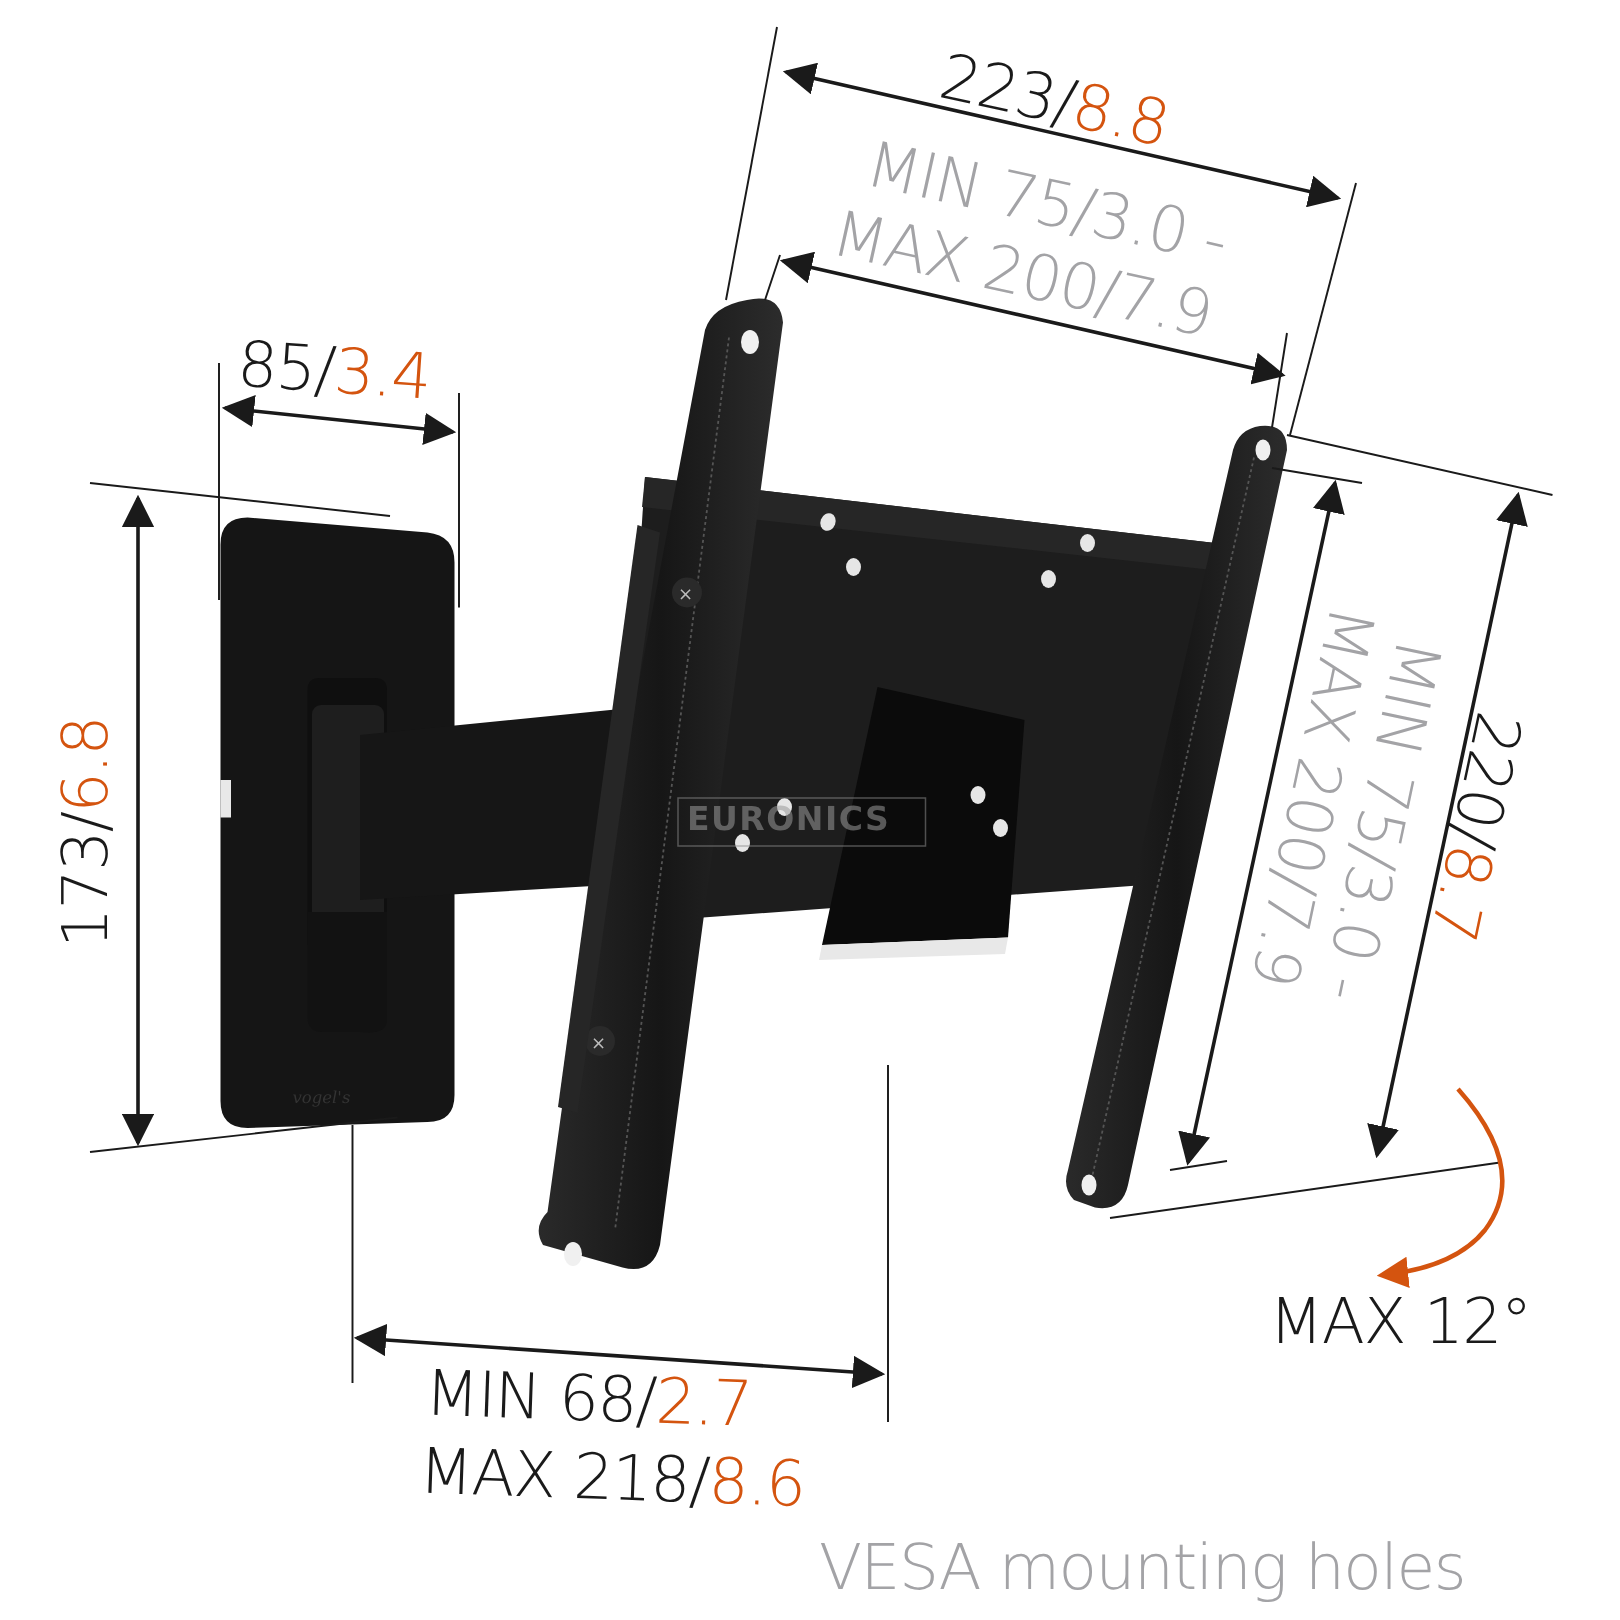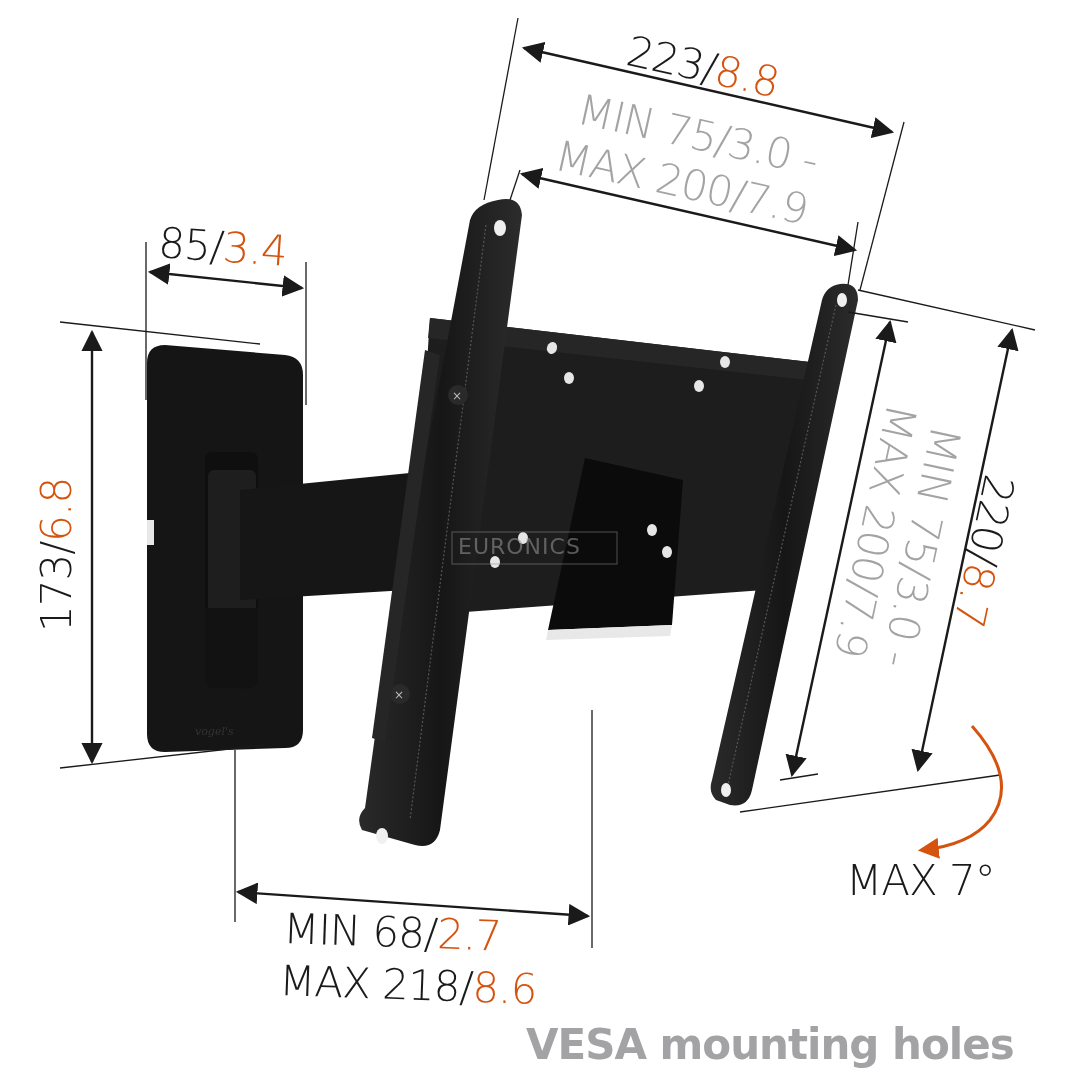--- a/index.html
+++ b/index.html
@@ -127,21 +127,21 @@
 
     <g stroke="#1a1a1a" fill="none">
       <line x1="235" y1="750" x2="235" y2="922" stroke-width="1.3"></line>
       <line x1="592" y1="710" x2="592" y2="948" stroke-width="1.3"></line>
       <line x1="238" y1="892" x2="588" y2="916" stroke-width="2.4" marker-start="url(#ah)" marker-end="url(#ah)"></line>
     </g>
 
     <path d="M972,726 Q1020,780 990,820 Q970,845 922,850" stroke="#d4540f" stroke-width="3" fill="none" marker-end="url(#aho)"></path>
   </svg>
 
-  <div class="lbl" style="left:458px; top:536px; font-size:22px; color:#9a9a9a; opacity:0.55; letter-spacing:1px; font-weight:normal;">EURONICS</div>
+  <div class="lbl" style="left:458px; top:536px; font-size:22px; color:#9a9a9a; opacity:0.55; letter-spacing:1px; font-weight:bold;">EURONICS</div>
 
   <div class="lbl big rot" style="left:632px; top:30px; transform:rotate(12.5deg);">
     <span class="blk">223</span><span class="blk">/</span><span class="org">8.8</span>
   </div>
 
   <div class="lbl big rot gry" style="left:572px; top:82px; transform:rotate(12.5deg); line-height:50px;">
     <div style="padding-left:12px;">MIN 75/3.0 -</div>
     <div>MAX 200/7.9</div>
   </div>
 
@@ -162,17 +162,17 @@
     <div>MAX 200/7.9</div>
   </div>
 
   <div class="lbl big rot" style="left:284px; top:908px; transform:rotate(2deg);">
     <span class="blk">MIN 68</span><span class="blk">/</span><span class="org">2.7</span>
   </div>
   <div class="lbl big rot" style="left:280px; top:960px; transform:rotate(2deg);">
     <span class="blk">MAX 218</span><span class="blk">/</span><span class="org">8.6</span>
   </div>
 
-  <div class="lbl big blk" style="left:846px; top:860px;">MAX 7°</div>
+  <div class="lbl big blk" style="left:846px; top:860px;">MAX 12°</div>
 
-  <div class="lbl big gry" style="left:526px; top:1024px;font-weight:bold;">VESA mounting holes</div>
+  <div class="lbl big gry" style="left:546px; top:1024px;">VESA mounting holes</div>
 
 </div>
 
 </body></html>

